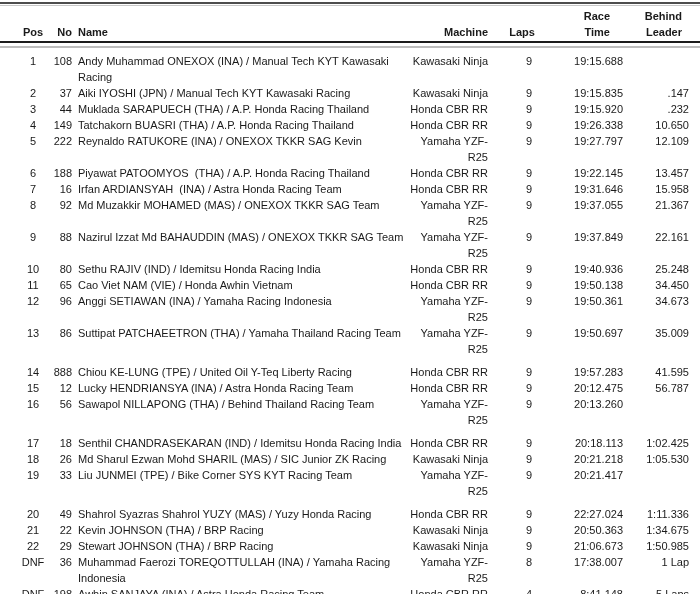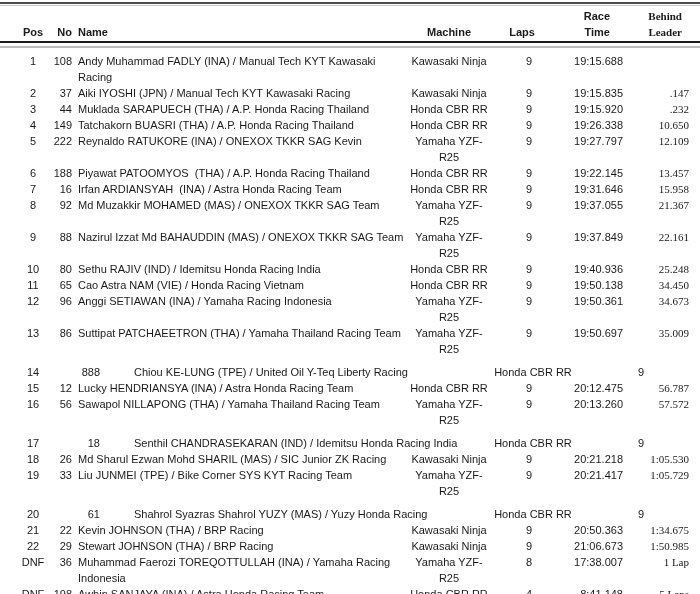--- a/index.html
+++ b/index.html
@@ -23,32 +23,32 @@
     grid-template-columns: 52px 20px 338px 78px 68px 67px 66px;
     width: 689px;
   }
   .header { padding: 2px 0 1px 0; font-weight: bold; line-height: 13px; align-items: end; }
   .header .c { align-self: end; }
 
   .c           { line-height: 16px; }
   .c-pos       { text-align: center; padding-left: 14px; }
   .c-no        { text-align: right; }
   .c-name      { text-align: left; padding-left: 6px; white-space: pre-wrap; }
-  .c-machine   { text-align: center; white-space: pre-wrap; }
+  .c-machine   { text-align: right; white-space: pre-wrap; }
   .c-laps      { text-align: center; }
   .row .c-laps { padding-left: 14px; }
   .c-time      { text-align: right; }
-  .c-behind    { text-align: right; font-family: Liberation Serif, serif; }
+  .c-behind    { text-align: right; }
   .header .c-pos    { text-align: left; padding-left: 23px; }
   .header .c-time   { padding-right: 13px; }
   .header .c-behind { padding-right: 7px; }
 
   .body { margin-top: 5px; }
   .row  { }
-  .row.gap-before { margin-top: 7px; gap: 28px; }
+  .row.gap-before { margin-top: 7px; }
 </style>
 </head>
 <body>
 
 <div class="page">
 
   <div class="rule-top"></div>
   <div class="rule-top-lite"></div>
 
   <div class="grid header">
@@ -67,21 +67,21 @@
     </div>
   </div>
 
   <div class="rule-head"></div>
   <div class="rule-head-lite"></div>
 
   <div class="body">
       <div class="grid row">
     <div class="c c-pos">1</div>
     <div class="c c-no">108</div>
-    <div class="c c-name">Andy Muhammad FADLY (INA) / Manual Tech KYT Kawasaki
+    <div class="c c-name">Andy Muhammad ONEXOX (INA) / Manual Tech KYT Kawasaki
 Racing</div>
     <div class="c c-machine">Kawasaki Ninja</div>
     <div class="c c-laps">9</div>
     <div class="c c-time">19:15.688</div>
     <div class="c c-behind"></div>
   </div>
       <div class="grid row">
     <div class="c c-pos">2</div>
     <div class="c c-no">37</div>
     <div class="c c-name">Aiki IYOSHI (JPN) / Manual Tech KYT Kawasaki Racing</div>
@@ -161,21 +161,21 @@
     <div class="c c-no">80</div>
     <div class="c c-name">Sethu RAJIV (IND) / Idemitsu Honda Racing India</div>
     <div class="c c-machine">Honda CBR RR</div>
     <div class="c c-laps">9</div>
     <div class="c c-time">19:40.936</div>
     <div class="c c-behind">25.248</div>
   </div>
       <div class="grid row">
     <div class="c c-pos">11</div>
     <div class="c c-no">65</div>
-    <div class="c c-name">Cao Astra NAM (VIE) / Honda Racing Vietnam</div>
+    <div class="c c-name">Cao Viet NAM (VIE) / Honda Awhin Vietnam</div>
     <div class="c c-machine">Honda CBR RR</div>
     <div class="c c-laps">9</div>
     <div class="c c-time">19:50.138</div>
     <div class="c c-behind">34.450</div>
   </div>
       <div class="grid row">
     <div class="c c-pos">12</div>
     <div class="c c-no">96</div>
     <div class="c c-name">Anggi SETIAWAN (INA) / Yamaha Racing Indonesia</div>
     <div class="c c-machine">Yamaha YZF-
@@ -208,26 +208,25 @@
     <div class="c c-no">12</div>
     <div class="c c-name">Lucky HENDRIANSYA (INA) / Astra Honda Racing Team</div>
     <div class="c c-machine">Honda CBR RR</div>
     <div class="c c-laps">9</div>
     <div class="c c-time">20:12.475</div>
     <div class="c c-behind">56.787</div>
   </div>
       <div class="grid row">
     <div class="c c-pos">16</div>
     <div class="c c-no">56</div>
-    <div class="c c-name">Sawapol NILLAPONG (THA) / Yamaha Thailand Racing Team</div>
+    <div class="c c-name">Sawapol NILLAPONG (THA) / Behind Thailand Racing Team</div>
     <div class="c c-machine">Yamaha YZF-
 R25</div>
     <div class="c c-laps">9</div>
     <div class="c c-time">20:13.260</div>
-    <div class="c c-behind">57.572</div>
   </div>
       <div class="grid row gap-before">
     <div class="c c-pos">17</div>
     <div class="c c-no">18</div>
     <div class="c c-name">Senthil CHANDRASEKARAN (IND) / Idemitsu Honda Racing India</div>
     <div class="c c-machine">Honda CBR RR</div>
     <div class="c c-laps">9</div>
     <div class="c c-time">20:18.113</div>
     <div class="c c-behind">1:02.425</div>
   </div>
@@ -241,25 +240,24 @@
     <div class="c c-behind">1:05.530</div>
   </div>
       <div class="grid row">
     <div class="c c-pos">19</div>
     <div class="c c-no">33</div>
     <div class="c c-name">Liu JUNMEI (TPE) / Bike Corner SYS KYT Racing Team</div>
     <div class="c c-machine">Yamaha YZF-
 R25</div>
     <div class="c c-laps">9</div>
     <div class="c c-time">20:21.417</div>
-    <div class="c c-behind">1:05.729</div>
   </div>
       <div class="grid row gap-before">
     <div class="c c-pos">20</div>
-    <div class="c c-no">61</div>
+    <div class="c c-no">49</div>
     <div class="c c-name">Shahrol Syazras Shahrol YUZY (MAS) / Yuzy Honda Racing</div>
     <div class="c c-machine">Honda CBR RR</div>
     <div class="c c-laps">9</div>
     <div class="c c-time">22:27.024</div>
     <div class="c c-behind">1:11.336</div>
   </div>
       <div class="grid row">
     <div class="c c-pos">21</div>
     <div class="c c-no">22</div>
     <div class="c c-name">Kevin JOHNSON (THA) / BRP Racing</div>

